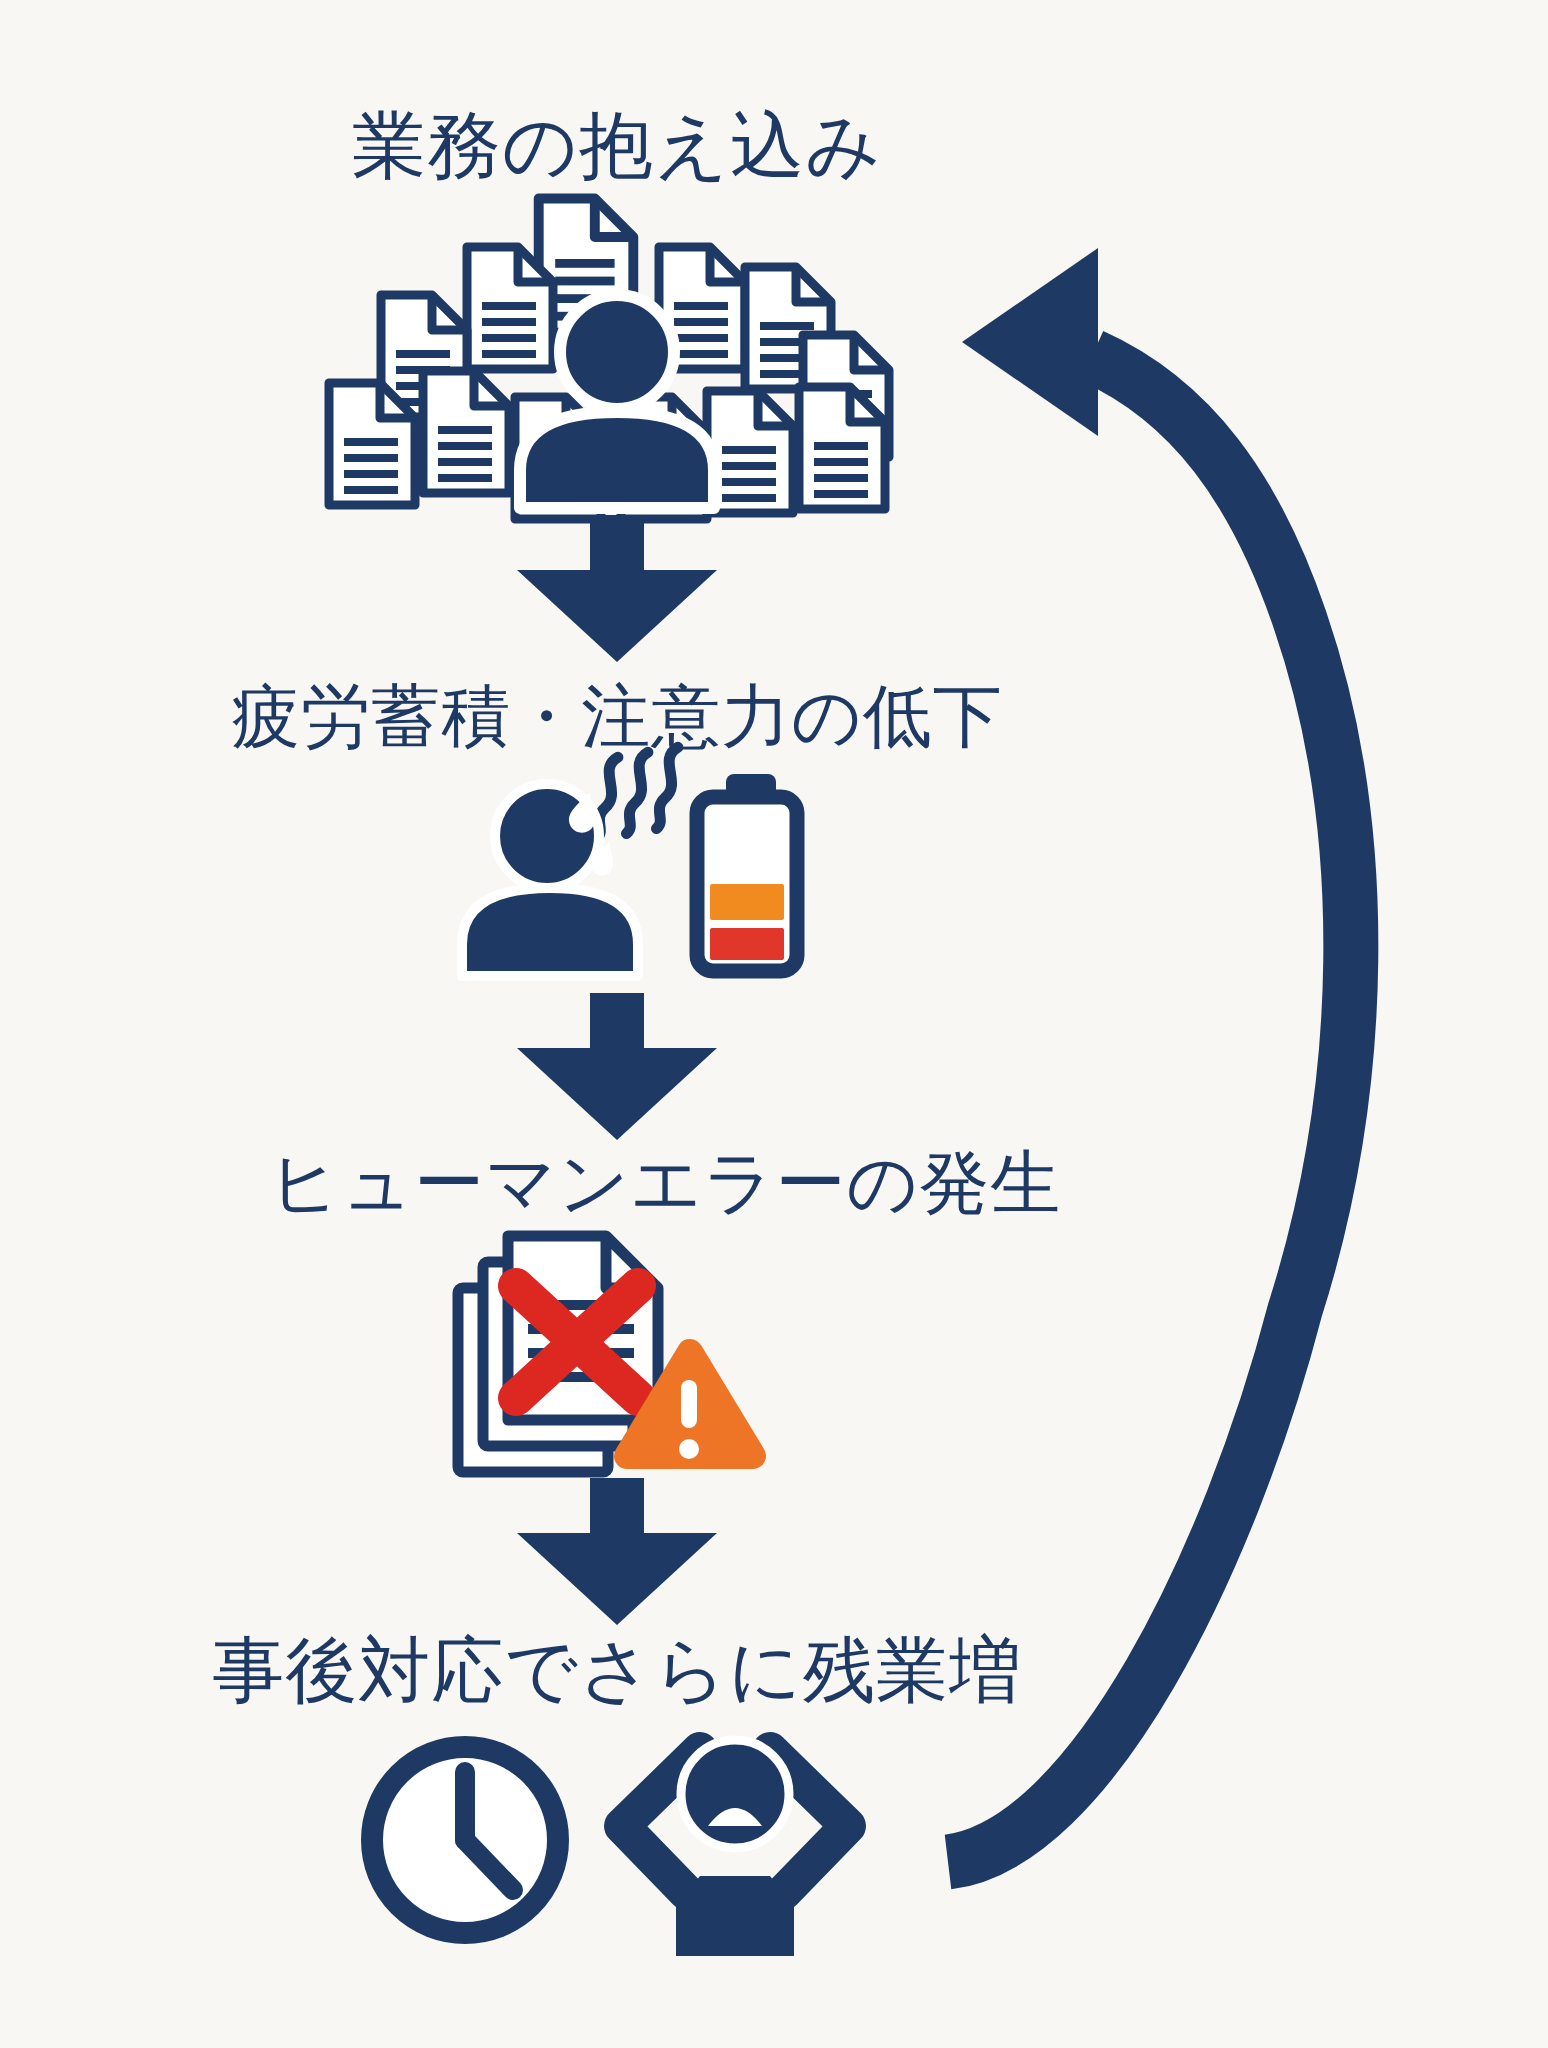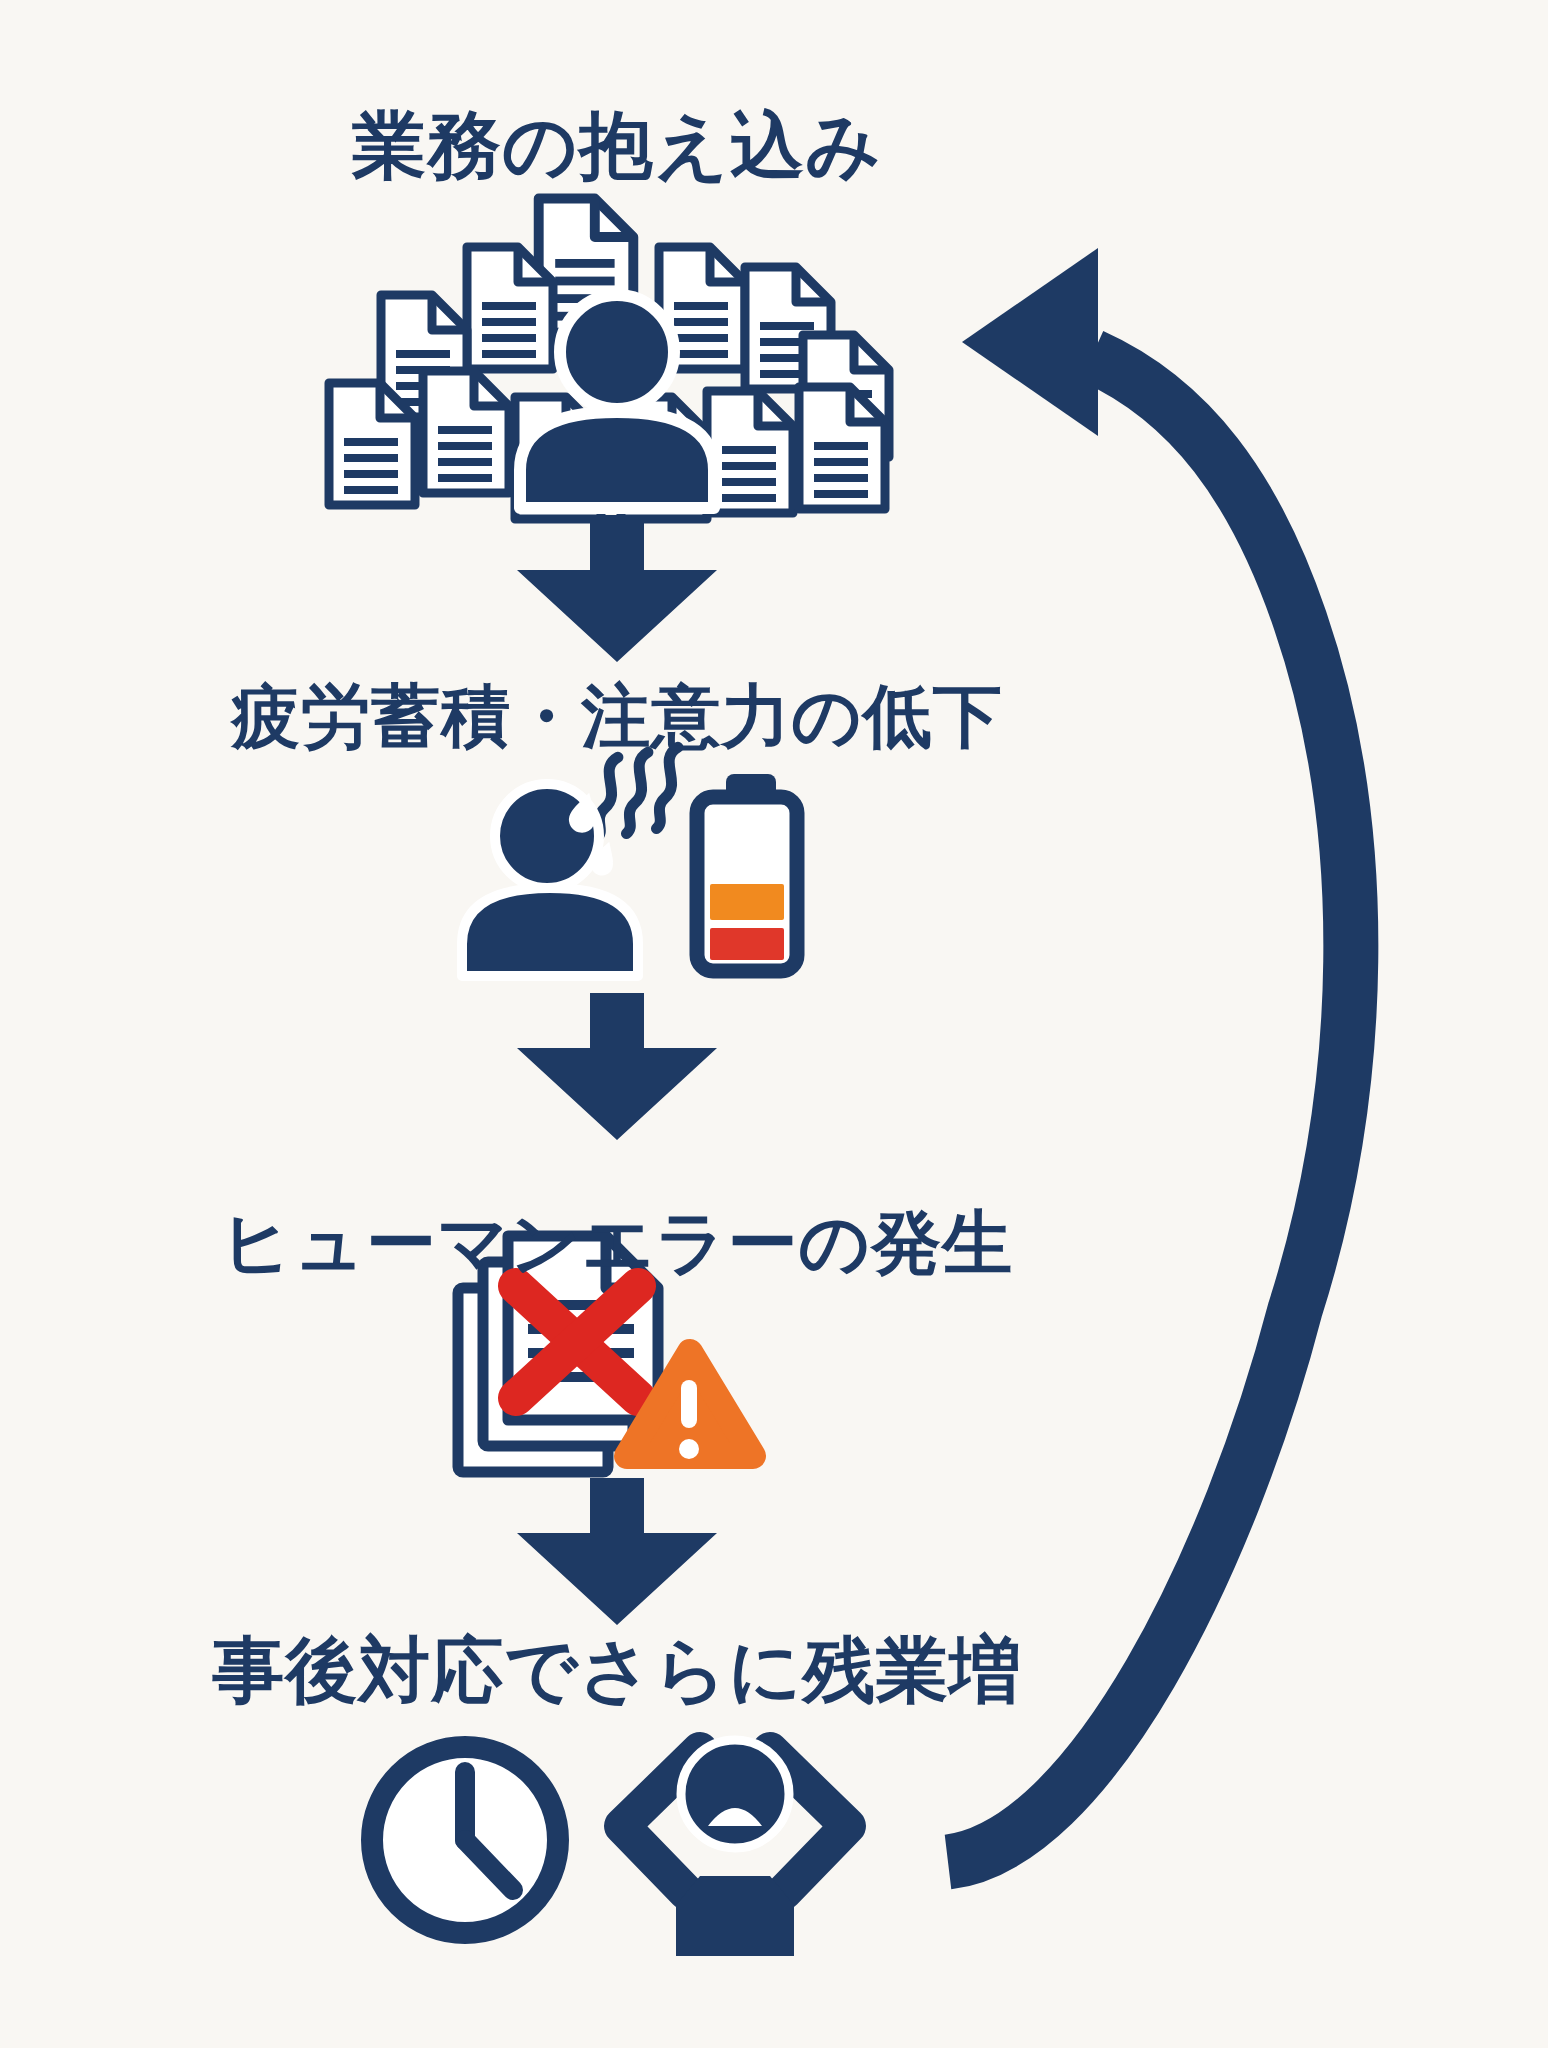--- a/index.html
+++ b/index.html
@@ -9,29 +9,29 @@
     margin:0 auto;
     background:var(--background,#f9f7f3);
     overflow:hidden;
     font-family:"DejaVu Sans",sans-serif;
   }
   .graphic{position:absolute;left:0;top:0;width:1548px;height:2048px;}
   .step-label{
     position:absolute;left:0;width:1234px;
     text-align:center;
     color:var(--navy,#1e3a64);
-    font-weight:700;
+    font-weight:400;
     line-height:1;
     letter-spacing:1px;
     white-space:nowrap;
     z-index:2;
   }
   .label-1{top:108px;font-size:74px;}
   .label-2{top:682px;font-size:69px;text-align:center;}
-  .label-3{top:1208px;font-size:70px;}
+  .label-3{top:1148px;font-size:70px;padding-left:48px;}
   .label-4{top:1634px;font-size:72px;}
 
   
   .navy-f{fill:var(--navy,#1e3a64);}
   .navy-s{stroke:var(--navy,#1e3a64);}
   .paper-f{fill:var(--paper_white,#ffffff);}
   .none-f{fill:none;}
   .white-s{stroke:var(--paper_white,#ffffff);}
   .orange-f{fill:var(--battery_orange,#f18a1f);}
   .red-f{fill:var(--battery_red,#e0372a);}

